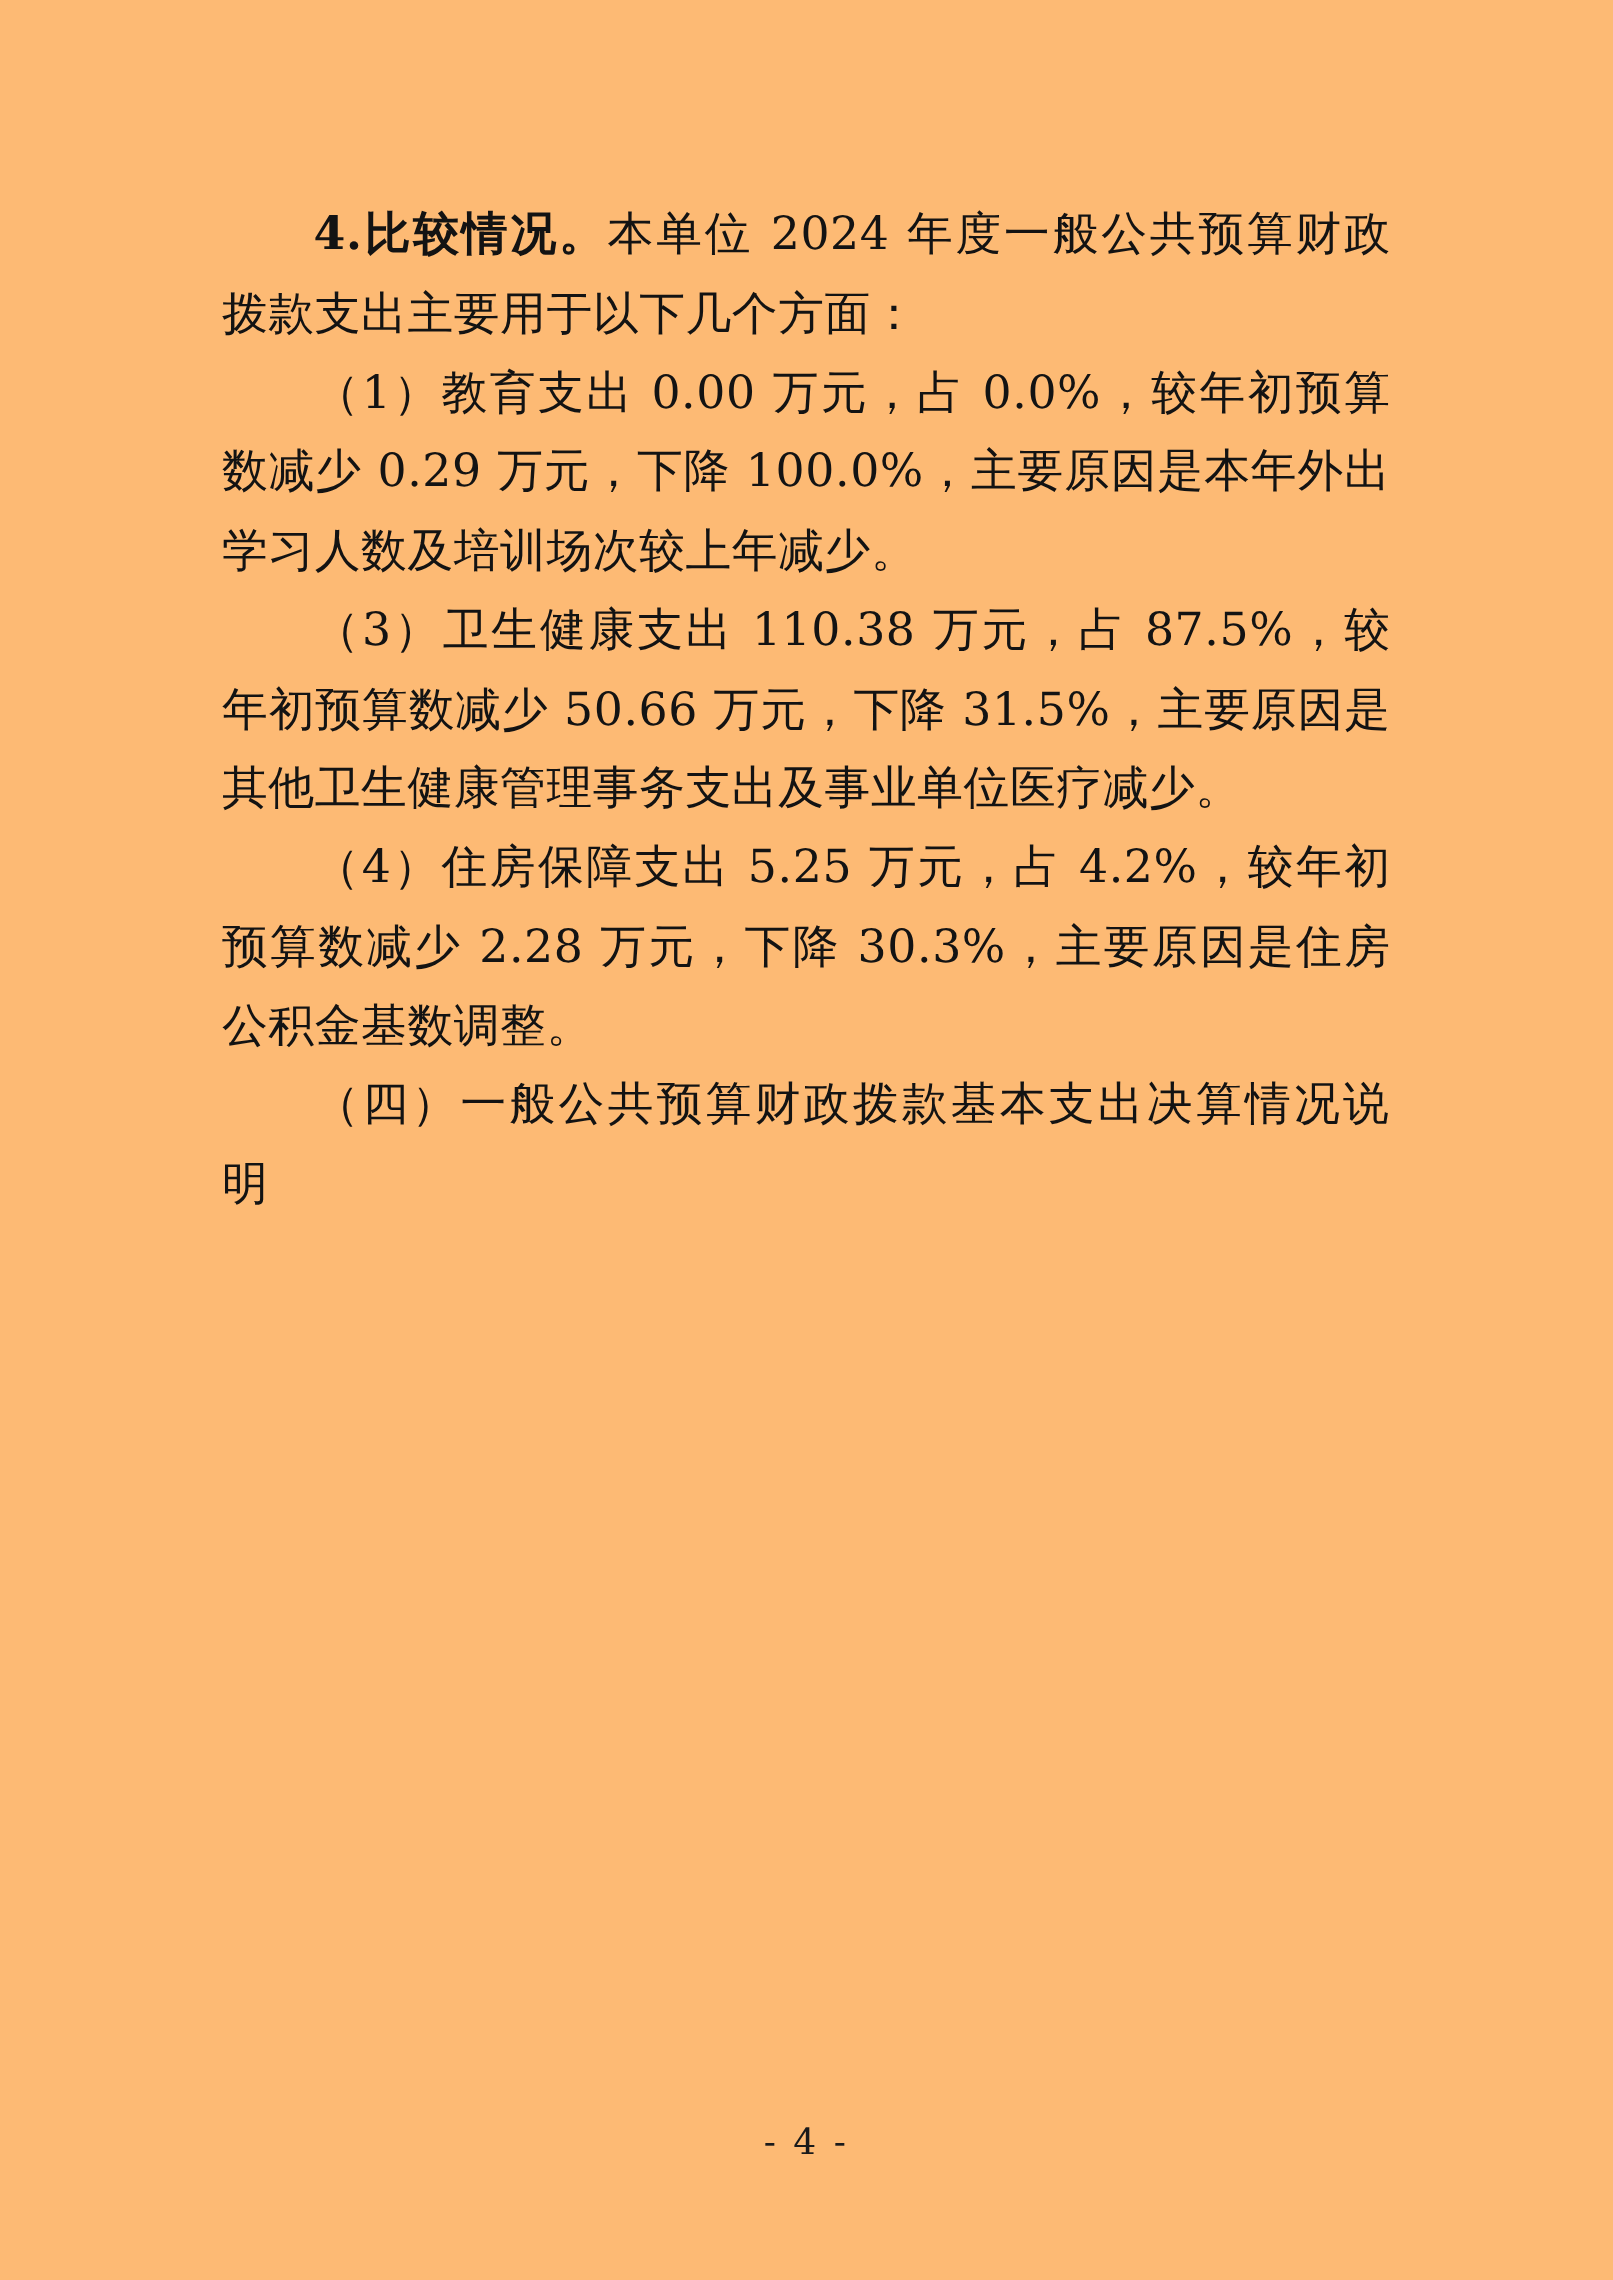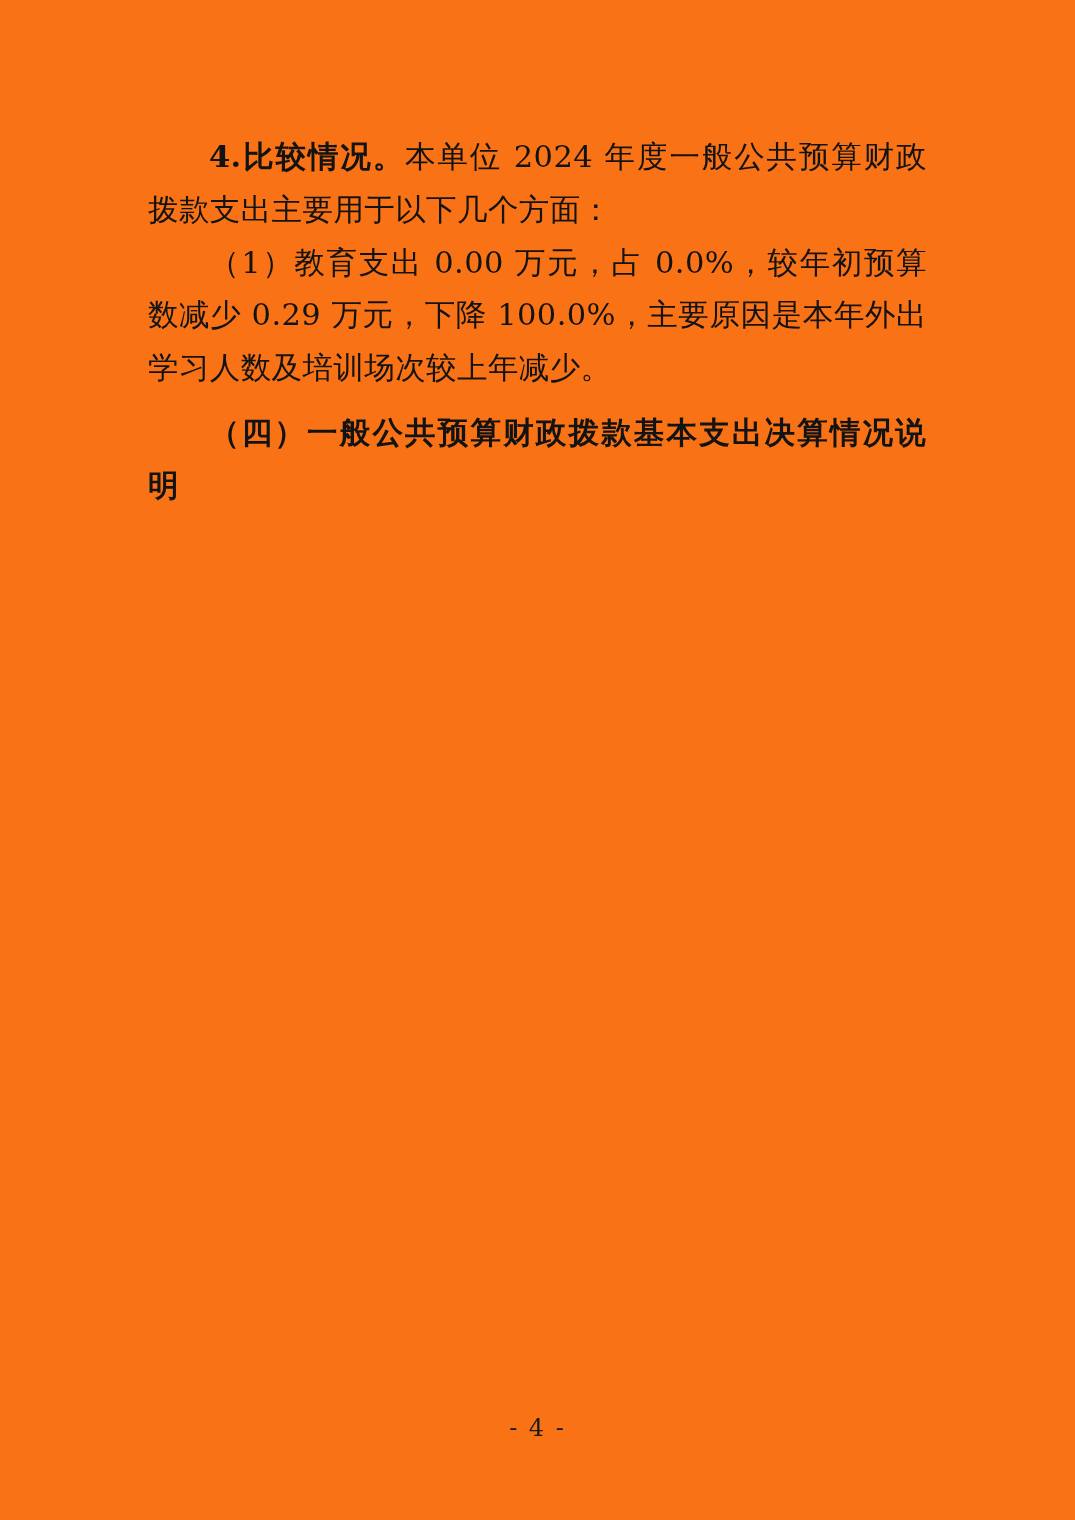--- a/index.html
+++ b/index.html
@@ -4,43 +4,42 @@
 <style>
   html, body {
     margin: 0;
     padding: 0;
     background: #ffffff;
   }
   .page {
     position: relative;
     width: 1075px;
     height: 1520px;
-    background: #f97316;
+    background: #fdba74;
     font-family: "DejaVu Serif", "Liberation Serif", serif;
     color: #131313;
     box-sizing: border-box;
     padding: 130px 148px 60px 148px;
     overflow: hidden;
   }
   .doc-body {
     font-size: 30.5px;
     line-height: 1.73;
     text-align: justify;
     text-justify: inter-ideograph;
     letter-spacing: 0.4px;
   }
   p.para {
     margin: 0 0 0 0;
     text-indent: 2em;
   }
   p.para.heading {
-    font-weight: bold;
+    font-weight: normal;
     text-indent: 2em;
     letter-spacing: 1.2px;
-    margin-top: 11px;
   }
   .bold-lead {
     font-weight: bold;
   }
   .footer {
     position: absolute;
     left: 0;
     right: 0;
     bottom: 78px;
     text-align: center;
@@ -54,21 +53,23 @@
 <body>
 
 <div class="page">
   <div class="doc-body">
 
     <p class="para"><span class="bold-lead">4.比较情况。</span><span>本单位 2024 年度一般公共预算财政拨款支出主要用于以下几个方面：</span></p>
 
     <p class="para">（1）教育支出 0.00 万元，占 0.0%，较年初预算数减少 0.29 万元，下降 100.0%，主要原因是本年外出学习人数及培训场次较上年减少。</p>
 
 
+    <p class="para">（3）卫生健康支出 110.38 万元，占 87.5%，较年初预算数减少 50.66 万元，下降 31.5%，主要原因是其他卫生健康管理事务支出及事业单位医疗减少。</p>
 
+    <p class="para">（4）住房保障支出 5.25 万元，占 4.2%，较年初预算数减少 2.28 万元，下降 30.3%，主要原因是住房公积金基数调整。</p>
 
     <p class="para heading">（四）一般公共预算财政拨款基本支出决算情况说明</p>
 
 
   </div>
 
   <div class="footer">- 4 -</div>
 </div>
 
 </body></html>

